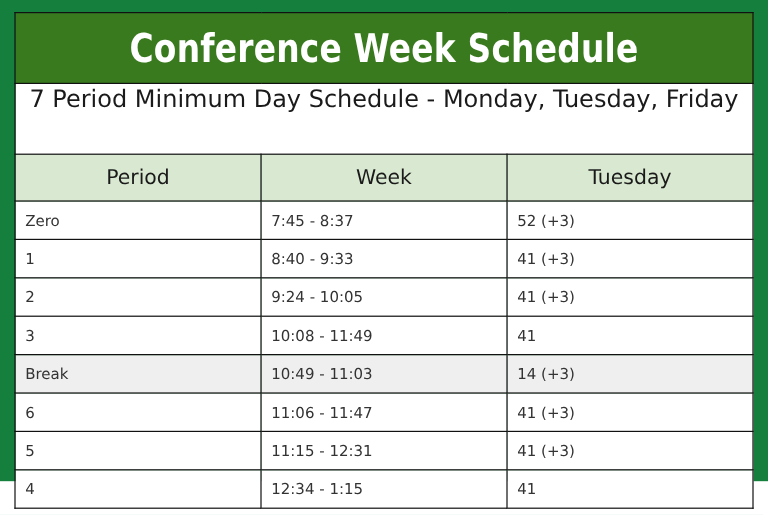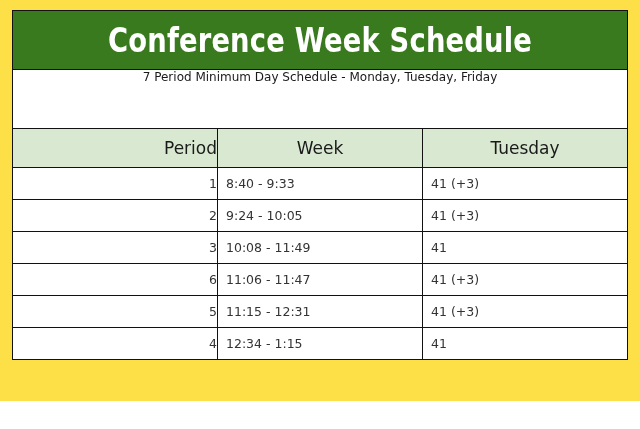--- a/index.html
+++ b/index.html
@@ -11,21 +11,21 @@
     width: 640px;
     height: 429px;
     font-family: "Liberation Sans", sans-serif;
     overflow: hidden;
   }
 
   .page {
     position: relative;
     width: 640px;
     height: 401px;
-    background: #fde047;
+    background: #15803d;
     box-sizing: border-box;
     text-decoration: underline;
   }
 
   .schedule-table {
     position: absolute;
     left: 12px;
     top: 10px;
     width: 616px;
     border-collapse: collapse;
@@ -66,21 +66,21 @@
     height: 59px;
     text-align: center;
     vertical-align: top;
     padding-top: 14px;
     box-sizing: border-box;
   }
   .subtitle-text {
     display: block;
     color: #1a1a1a;
     font-family: "DejaVu Sans", sans-serif;
-    font-size: 12px;
+    font-size: 20px;
     font-weight: normal;
     line-height: 1.2;
     white-space: nowrap;
   }
 
   
   .col-head {
     background: #d9e8d0;
     height: 38px;
     text-align: center;
@@ -100,21 +100,21 @@
     font-family: "DejaVu Sans", sans-serif;
     font-size: 12.5px;
     font-weight: normal;
     padding-left: 8px;
     box-sizing: border-box;
   }
   .data-row.highlight td {
     background: #efefef;
   }
 
-  .col-period  { width: 208px; text-align: right; }
+  .col-period  { width: 208px; }
   .col-times   { width: 207px; }
   .col-duration{ width: 199px; }
 </style>
 </head>
 <body>
 
 <div class="page">
 
   <table class="schedule-table">
     <tbody>
@@ -130,39 +130,49 @@
           <span class="subtitle-text">7 Period Minimum Day Schedule - Monday, Tuesday, Friday</span>
         </td>
       </tr>
 
       <tr>
         <td class="col-head col-period">Period</td>
         <td class="col-head col-times">Week</td>
         <td class="col-head col-duration">Tuesday</td>
       </tr>
 
+      <tr class="data-row">
+        <td class="col-period">Zero</td>
+        <td class="col-times">7:45 - 8:37</td>
+        <td class="col-duration">52 (+3)</td>
+      </tr>
 
       <tr class="data-row">
         <td class="col-period">1</td>
         <td class="col-times">8:40 - 9:33</td>
         <td class="col-duration">41 (+3)</td>
       </tr>
 
       <tr class="data-row">
         <td class="col-period">2</td>
         <td class="col-times">9:24 - 10:05</td>
         <td class="col-duration">41 (+3)</td>
       </tr>
 
       <tr class="data-row">
         <td class="col-period">3</td>
         <td class="col-times">10:08 - 11:49</td>
         <td class="col-duration">41</td>
       </tr>
 
+      <tr class="data-row highlight">
+        <td class="col-period">Break</td>
+        <td class="col-times">10:49 - 11:03</td>
+        <td class="col-duration">14 (+3)</td>
+      </tr>
 
       <tr class="data-row">
         <td class="col-period">6</td>
         <td class="col-times">11:06 - 11:47</td>
         <td class="col-duration">41 (+3)</td>
       </tr>
 
       <tr class="data-row">
         <td class="col-period">5</td>
         <td class="col-times">11:15 - 12:31</td>

